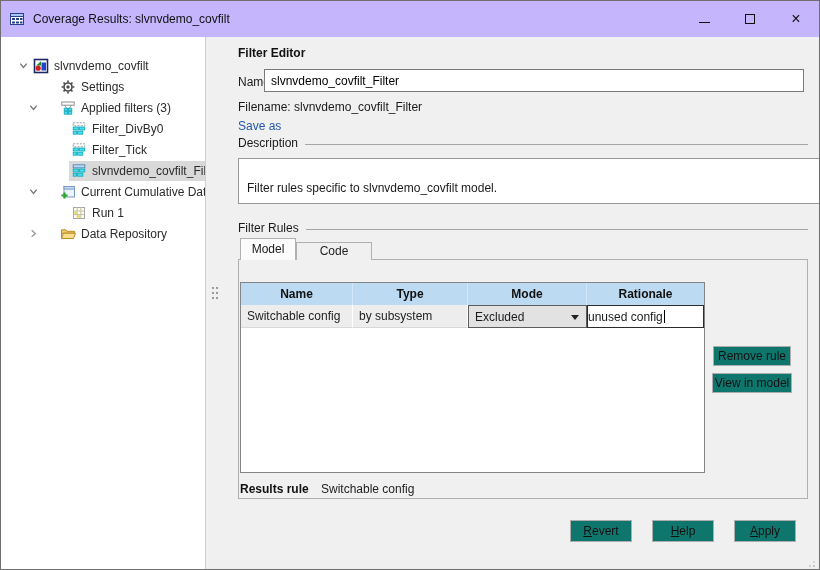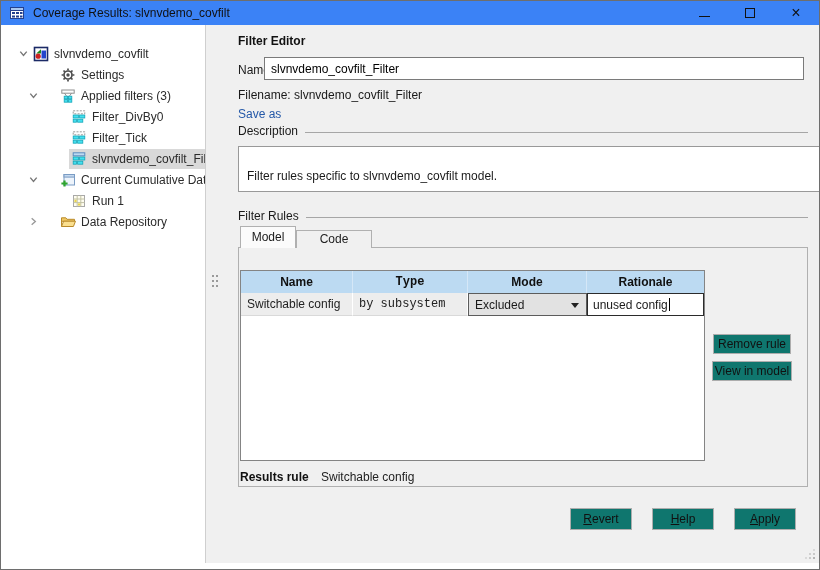--- a/index.html
+++ b/index.html
@@ -3,21 +3,21 @@
 <meta charset="utf-8">
 <style>
   * { margin:0; padding:0; box-sizing:border-box; }
   html,body { background:#fff; font-family:"Liberation Sans", sans-serif; }
   .window {
     position:relative; width:820px; height:570px;
     border:1px solid #6e6e6e; background:#fff; overflow:hidden;
     font-size:12px; color:#1a1a1a;
   }
   
-  .titlebar { height:24px; background:#3b82f6; display:flex; align-items:center; }
+  .titlebar { height:36px; background:#c4b5fd; display:flex; align-items:center; }
   .titlebar .app-ico { margin-left:8px; width:16px; height:16px; flex:0 0 auto; }
   .titlebar .ttl { margin-left:8px; font-size:12px; color:#111; }
   .win-controls { margin-left:auto; display:flex; height:100%; }
   .wc { width:46px; display:flex; align-items:center; justify-content:center; height:100%; }
   .wc .min-glyph { width:11px; border-bottom:1px solid #111; margin-top:6px; }
   .wc .max-glyph { width:10px; height:10px; border:1px solid #111; }
   .wc .close-glyph { font-size:16px; line-height:1; color:#111; }
   
   .main { display:flex; height:538px; }
   .tree-panel { width:204px; background:#fff; padding-top:18px; position:relative; }
@@ -49,29 +49,29 @@
   .tab.active { left:17px; top:201px; width:56px; height:22px; background:#fbfbfb; line-height:21px; z-index:3; }
   .tab.inactive { left:73px; top:205px; width:76px; height:18px; line-height:17px; color:#222; }
   .tabpanel { position:absolute; left:15px; top:222px; width:570px; height:240px;
     border:1px solid #b0b0b0; background:#f0f0f0; z-index:1; }
   
   .rtable { position:absolute; left:17px; top:245px; width:465px; height:191px;
     background:#fff; border:1px solid #848484; z-index:4; }
   .thead { display:flex; height:22px; background:#bcdaf2; }
   .th { font-weight:bold; text-align:center; line-height:22px; border-right:1px solid #d5e7f7; color:#111; }
   .th:last-child { border-right:none; }
-  .c1 { width:112px; } .c2 { width:115px;font-family:Liberation Mono, monospace; } .c3 { width:119px; } .c4 { width:117px; }
+  .c1 { width:112px; } .c2 { width:115px; } .c3 { width:119px; } .c4 { width:117px; }
   .trow { display:flex; height:23px; }
   .td { background:#ededed; border-right:1px solid #fff; border-bottom:1px solid #d9d9d9;
     line-height:22px; padding-left:6px; color:#222; }
   .combo { position:relative; background:#e2e2e2; border:1px solid #5c5c5c;
     display:flex; align-items:center; padding-left:6px; }
   .combo .arrow { position:absolute; right:7px; top:9px; width:0; height:0;
     border-left:4px solid transparent; border-right:4px solid transparent; border-top:5px solid #222; }
-  .rat-input { background:#fff; border:1px solid #2b2b2b; display:flex; align-items:center; padding-left:5px; }
+  .rat-input { background:#fff; border:1px solid #2b2b2b; display:flex; align-items:center; }
   .caret { display:inline-block; width:0; height:13px; border-left:1px solid #000; margin-left:1px; }
   
   .btn { position:absolute; background:#0f766e; border:1px solid #adadad; color:#111;
     font:12px "Liberation Sans",sans-serif; text-align:center; display:flex;
     align-items:center; justify-content:center; cursor:default; }
   .btn-remove { left:490px; top:309px; width:78px; height:20px; z-index:4; }
   .btn-view { left:489px; top:336px; width:80px; height:20px; z-index:4; }
   .sel-rule-label { position:absolute; left:17px; top:445px; font-weight:bold; z-index:4; color:#111; }
   .sel-rule-value { position:absolute; left:98px; top:445px; z-index:4; color:#222; }
   .btn-revert { left:347px; top:483px; width:62px; height:22px; }

